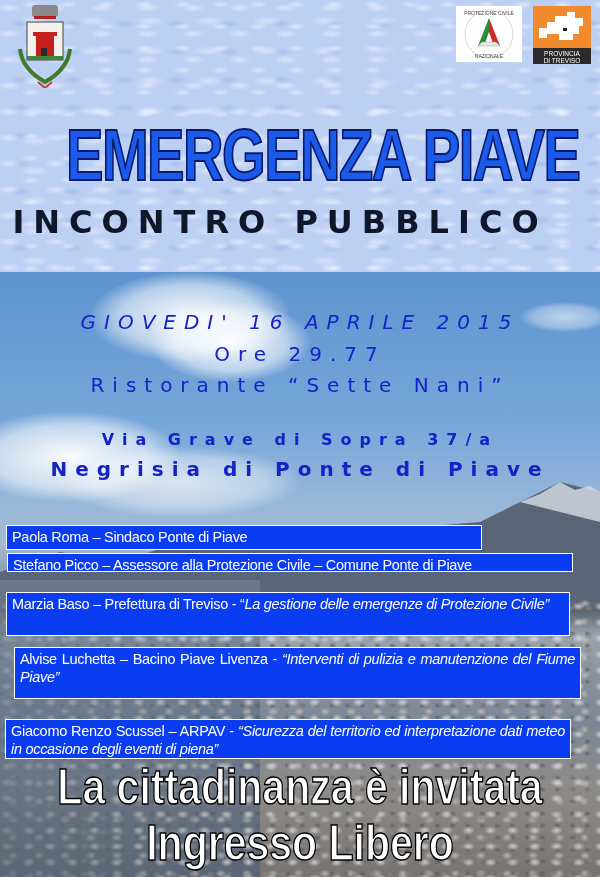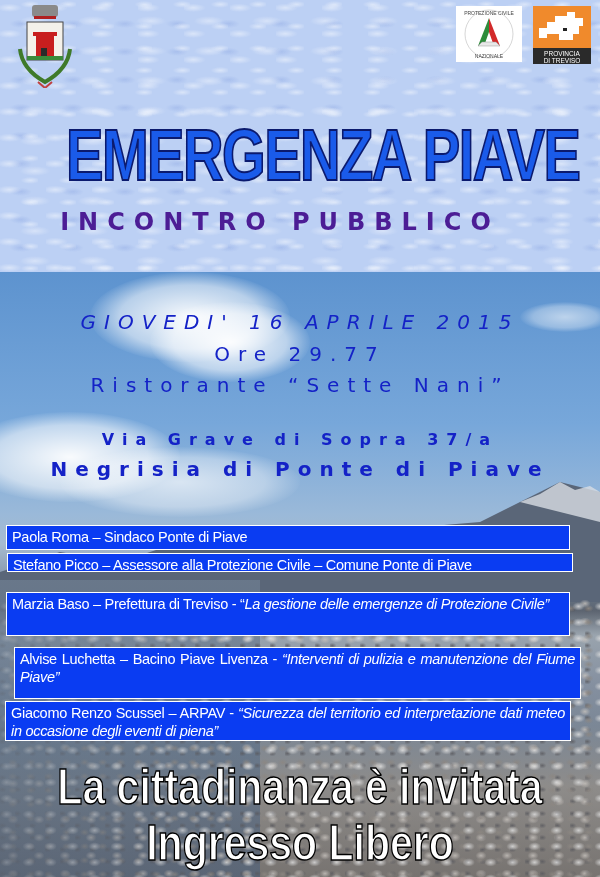--- a/index.html
+++ b/index.html
@@ -64,45 +64,45 @@
       font-family: "Liberation Sans", sans-serif; font-weight: bold;
       font-size: 72px; line-height: 84px; color: #1a5bea;
       letter-spacing: -2px;
       transform: scaleX(0.78); transform-origin: center;
       -webkit-text-stroke: 2px #0b1a6e;
       white-space: nowrap;
     }
     .subtitle {
       position: absolute; left: 0; top: 200px; width: 560px; text-align: center;
       font-family: "DejaVu Sans", sans-serif; font-weight: bold;
-      font-size: 24px; line-height: 44px; color: #4c1d95; letter-spacing: 9px;
+      font-size: 32px; line-height: 44px; color: #0f172a; letter-spacing: 9px;
       white-space: nowrap;
     }
 
     
     .details { position: absolute; left: 0; width: 600px; text-align: center; color: #1422c7; font-family: "DejaVu Sans", sans-serif; white-space: nowrap; }
     .d1 { top: 309px; font-size: 20px; letter-spacing: 8px; line-height: 26px; font-style: italic; }
     .d2 { top: 341px; font-size: 20px; letter-spacing: 8px; line-height: 26px; }
     .d3 { top: 372px; font-size: 20px; letter-spacing: 8px; line-height: 26px; }
     .d4 { top: 427px; font-size: 16px; letter-spacing: 8px; line-height: 26px; font-weight: bold; }
     .d5 { top: 456px; font-size: 20px; letter-spacing: 8px; line-height: 26px; font-weight: bold; }
 
     
     .speaker {
       position: absolute; background: #0a3cf2; border: 1.5px solid #ffffff;
       color: #ffffff; font-size: 14.5px; line-height: 18px; padding: 2px 5px;
       letter-spacing: -0.3px;
     }
     .speaker.justify { text-align: justify; text-align-last: left; }
     .speaker i { font-style: italic; }
-    .s1 { left: 6px; top: 525px; width: 564px; height: 25px; }
+    .s1 { left: 6px; top: 525px; width: 476px; height: 25px; }
     .s2 { left: 7px; top: 553px; width: 566px; height: 19px; }
     .s3 { left: 6px; top: 592px; width: 564px; height: 44px; }
     .s4 { left: 14px; top: 647px; width: 567px; height: 52px; }
-    .s5 { left: 5px; top: 701px; width: 566px; height: 40px; }
+    .s5 { left: 5px; top: 719px; width: 566px; height: 40px; }
 
     
     .invite {
       position: absolute; left: 0; width: 600px; text-align: center;
       font-family: "Liberation Sans", sans-serif; font-weight: bold;
       color: #ffffff; -webkit-text-stroke: 1.5px #000000;
       white-space: nowrap; transform-origin: center;
     }
     .i1 { top: 759px; font-size: 50px; line-height: 56px; transform: scaleX(0.82); }
     .i2 { top: 815px; font-size: 50px; line-height: 56px; transform: scaleX(0.82); }

